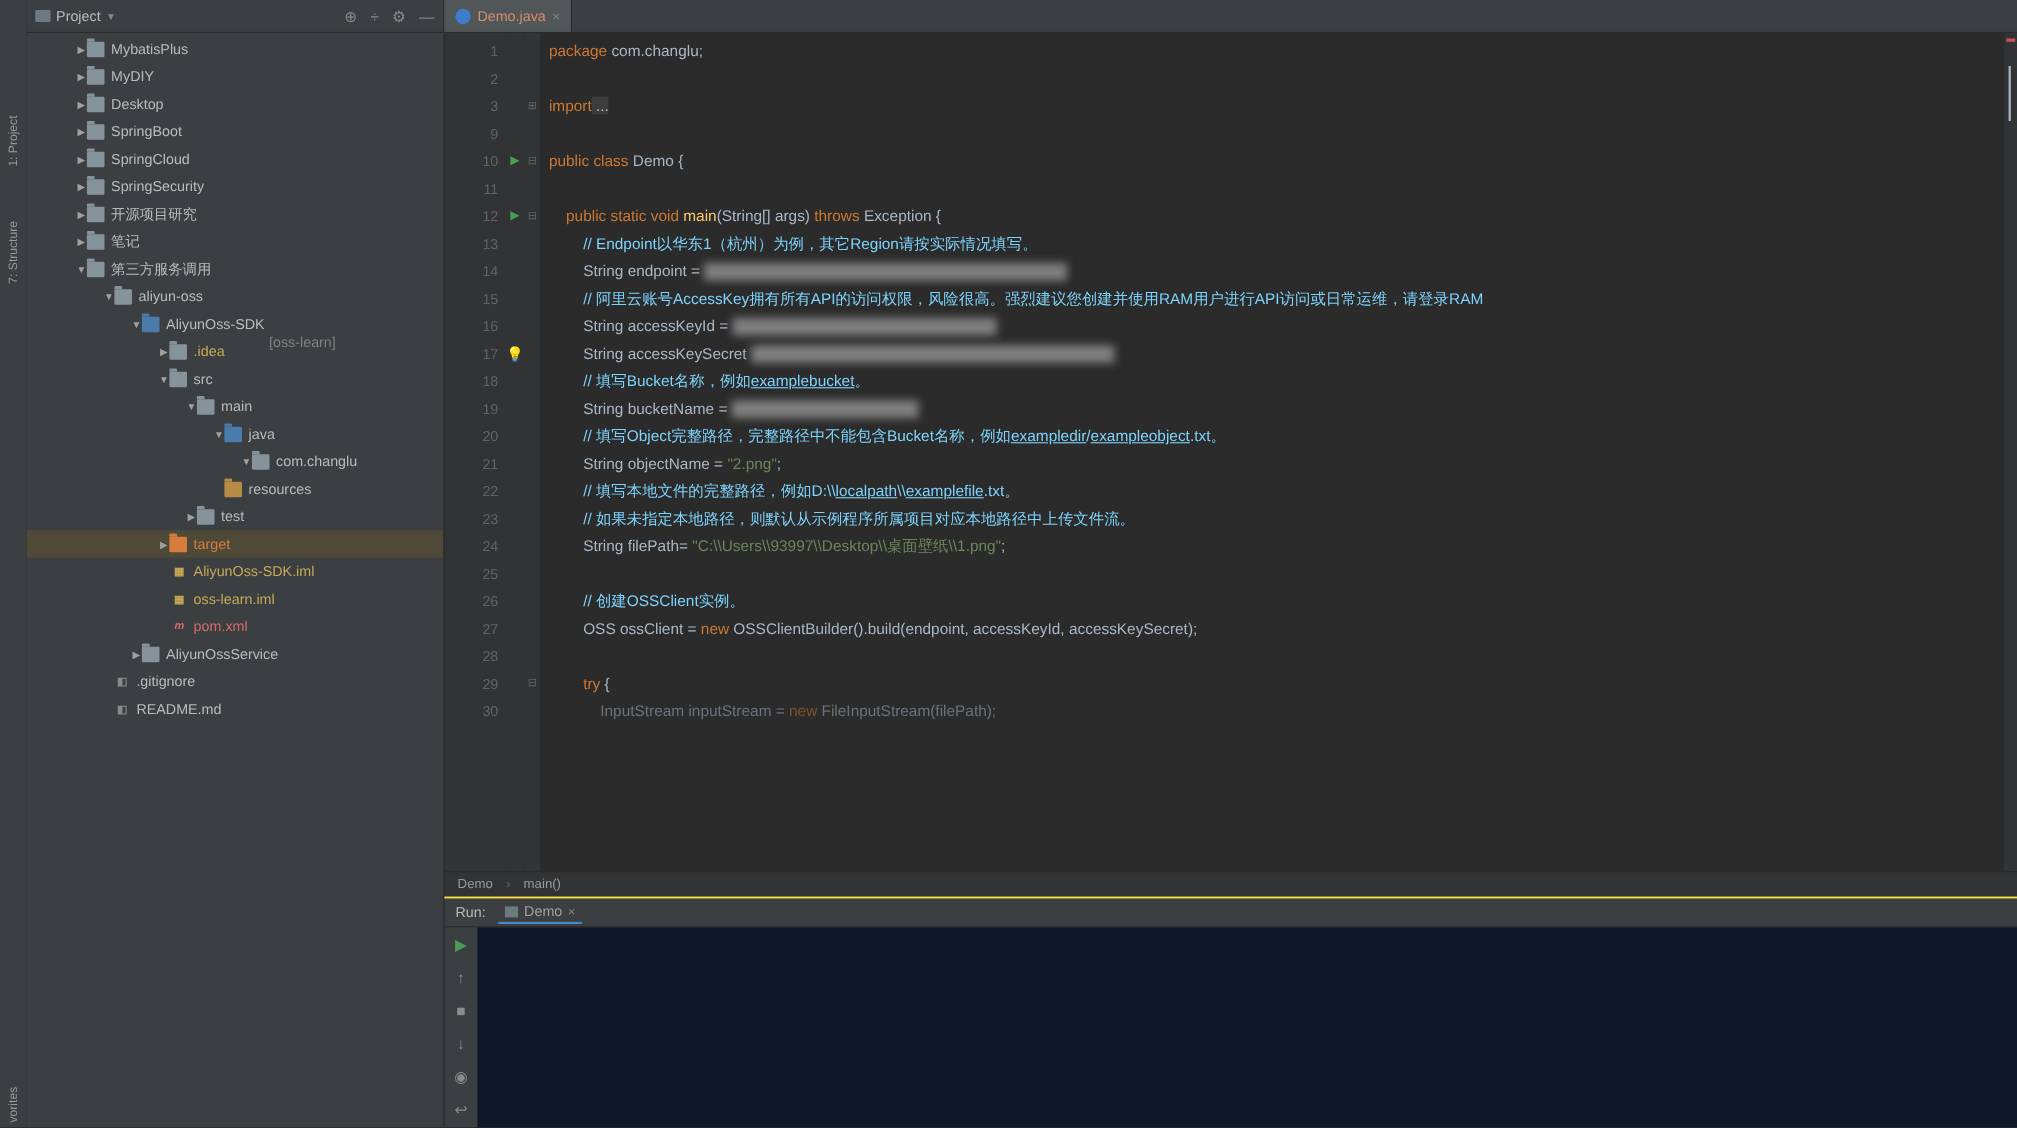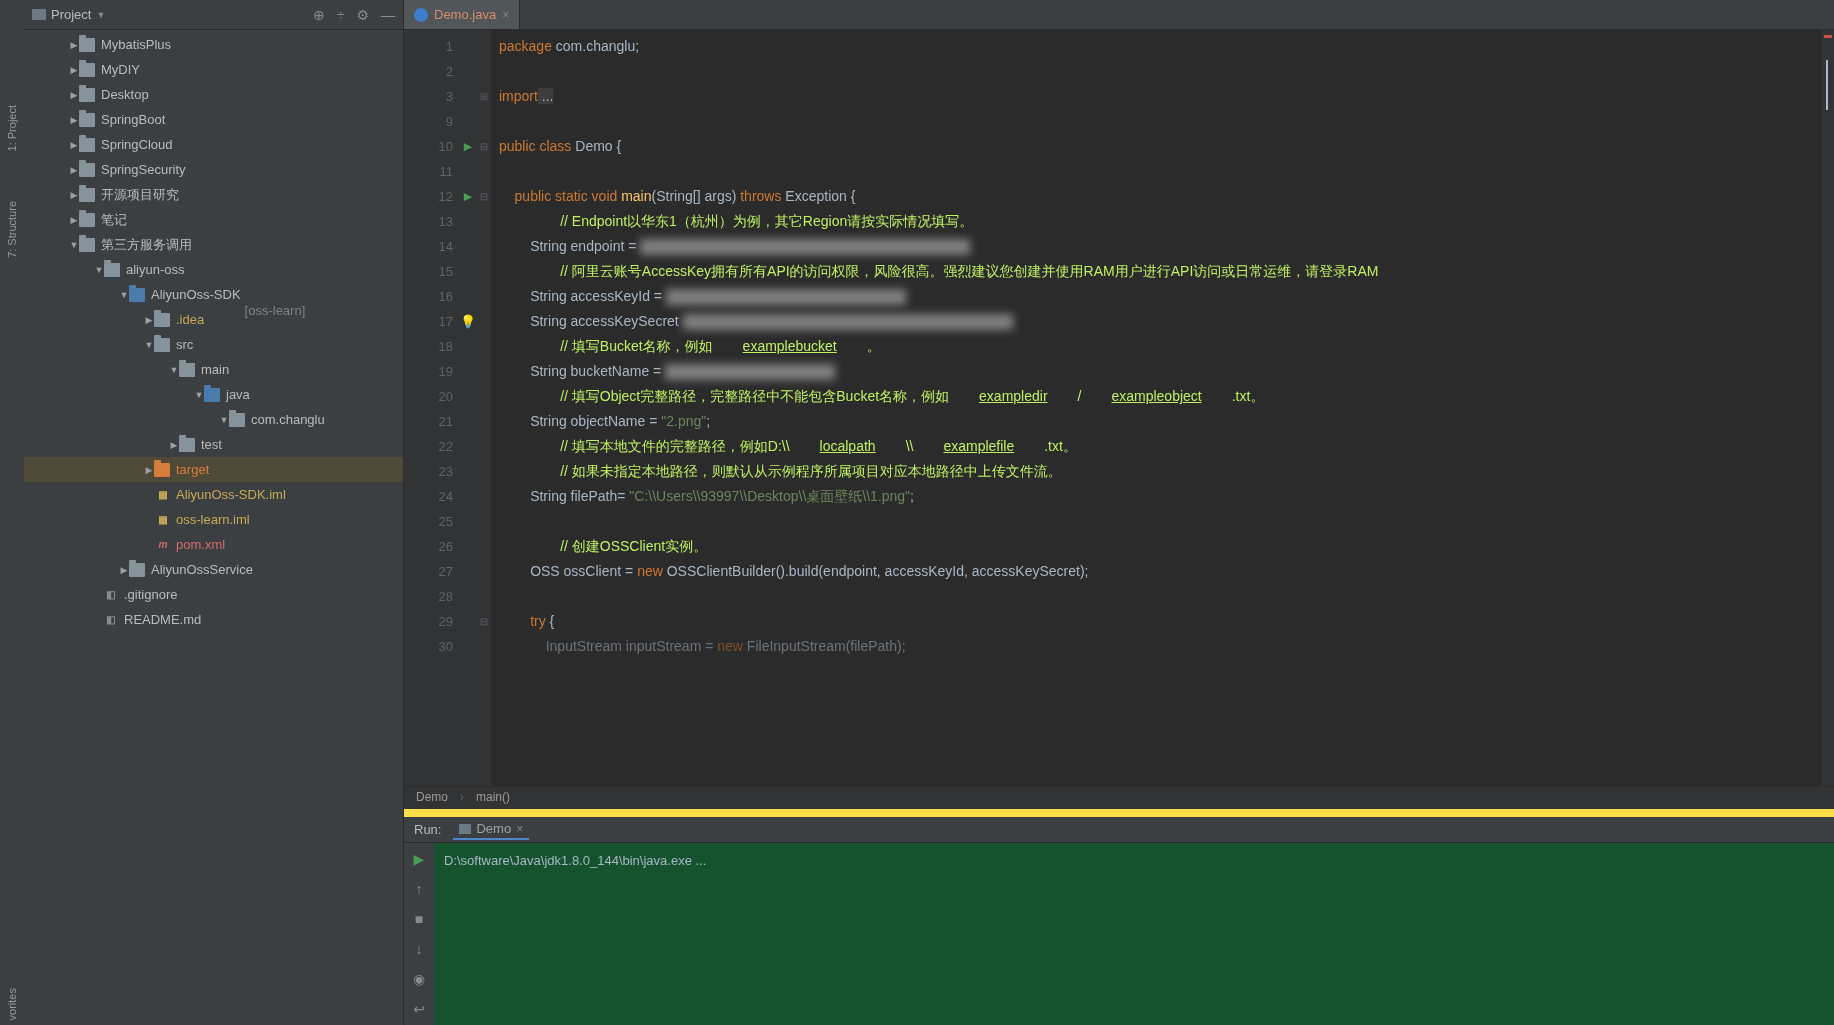--- a/index.html
+++ b/index.html
@@ -44,29 +44,29 @@
 .editor-wrap { flex: 1; display: flex; overflow: hidden; background: #2b2b2b; }
 .gutter { width: 55px; background: #313335; text-align: right; padding: 4px 6px 0 0; color: #606366; font-family: 'Consolas', monospace; font-size: 13px; line-height: 25px; }
 .gut-icons { width: 18px; background: #313335; padding-top: 4px; line-height: 25px; text-align: center; }
 .run-tri { color: #499c54; font-size: 11px; }
 .bulb { color: #e8a33d; font-size: 13px; }
 .fold-col { width: 14px; background: #313335; padding-top: 4px; line-height: 25px; text-align: center; color: #606366; font-size: 10px; }
 .code { flex: 1; font-family: 'Consolas', 'Courier New', monospace; font-size: 14px; line-height: 25px; padding: 4px 0 0 8px; overflow: auto; white-space: pre; }
 .kw { color: #cc7832; }
 .fn { color: #ffc66d; }
 .str { color: #6a8759; }
-.cmt { color: #bef264; margin-left: 30px; }
+.cmt { color: #7dd3fc; }
 .ul { text-decoration: underline; }
 .plain { color: #a9b7c6; }
 .blur { background: #808080; color: transparent; filter: blur(4px); display: inline-block; height: 16px; vertical-align: middle; }
 .mark-bar { width: 12px; background: #313335; position: relative; }
 .mark-err { width: 8px; height: 3px; background: #c75450; position: absolute; top: 5px; left: 2px; }
 .mark-br { width: 2px; height: 50px; background: #a9b7c6; position: absolute; top: 30px; left: 4px; }
 .breadcrumb { height: 23px; background: #313335; padding: 3px 12px; font-size: 12px; color: #9a9a9a; display: flex; gap: 12px; border-top: 1px solid #2b2b2b; }
-.run-panel { border-top: 8px solid #fde047; background: #14532d; }
+.run-panel { border-top: 2px solid #fde047; background: #0f172a; }
 .run-tab-bar { display: flex; align-items: center; height: 26px; background: #3c3f41; border-bottom: 1px solid #2b2b2b; padding-left: 6px; gap: 8px; }
 .run-label { color: #bbbbbb; padding: 0 4px; }
 .run-tab { display: flex; align-items: center; gap: 5px; padding: 2px 6px; border-bottom: 2px solid #4a88c7; }
 .run-content { display: flex; }
 .run-tools { width: 30px; background: #3c3f41; display: flex; flex-direction: column; align-items: center; padding: 8px 0; gap: 14px; }
 .run-tools span { color: #8a8a8a; cursor: pointer; font-size: 14px; }
 .run-tools .play { color: #499c54; }
 .console { flex: 1; font-family: 'Consolas', monospace; font-size: 13px; line-height: 24px; padding: 6px 10px; color: #a9b7c6; }
 </style>
 </head>
@@ -169,20 +169,25 @@
       <div class="tree-row" style="padding-left:170px">
           <span class="arrow">▼</span>
           <span class="folder-icon src"></span>
           <span class="tree-label">java</span>
         </div>
       <div class="tree-row" style="padding-left:195px">
           <span class="arrow">▼</span>
           <span class="folder-icon"></span>
           <span class="tree-label">com.changlu</span>
         </div>
+      <div class="tree-row" style="padding-left:170px">
+          <span class="arrow" style="visibility:hidden">▶</span>
+          <span class="folder-icon yellow"></span>
+          <span class="tree-label">resources</span>
+        </div>
       <div class="tree-row" style="padding-left:145px">
           <span class="arrow">▶</span>
           <span class="folder-icon"></span>
           <span class="tree-label">test</span>
         </div>
       <div class="tree-row highlighted" style="padding-left:120px">
           <span class="arrow">▶</span>
           <span class="folder-icon orange"></span>
           <span class="tree-label orange">target</span>
         </div>
@@ -315,19 +320,18 @@
       <div class="run-content">
         <div class="run-tools">
           <span class="play">▶</span>
           <span>↑</span>
           <span>■</span>
           <span>↓</span>
           <span>◉</span>
           <span>↩</span>
         </div>
         <div class="console">
-          <div>D:\software\Java\jdk1.8.0_144\bin\java.exe ...</div>
           <div>&nbsp;</div>
         </div>
       </div>
     </div>
   </div>
 </div>
 
 </body></html>

